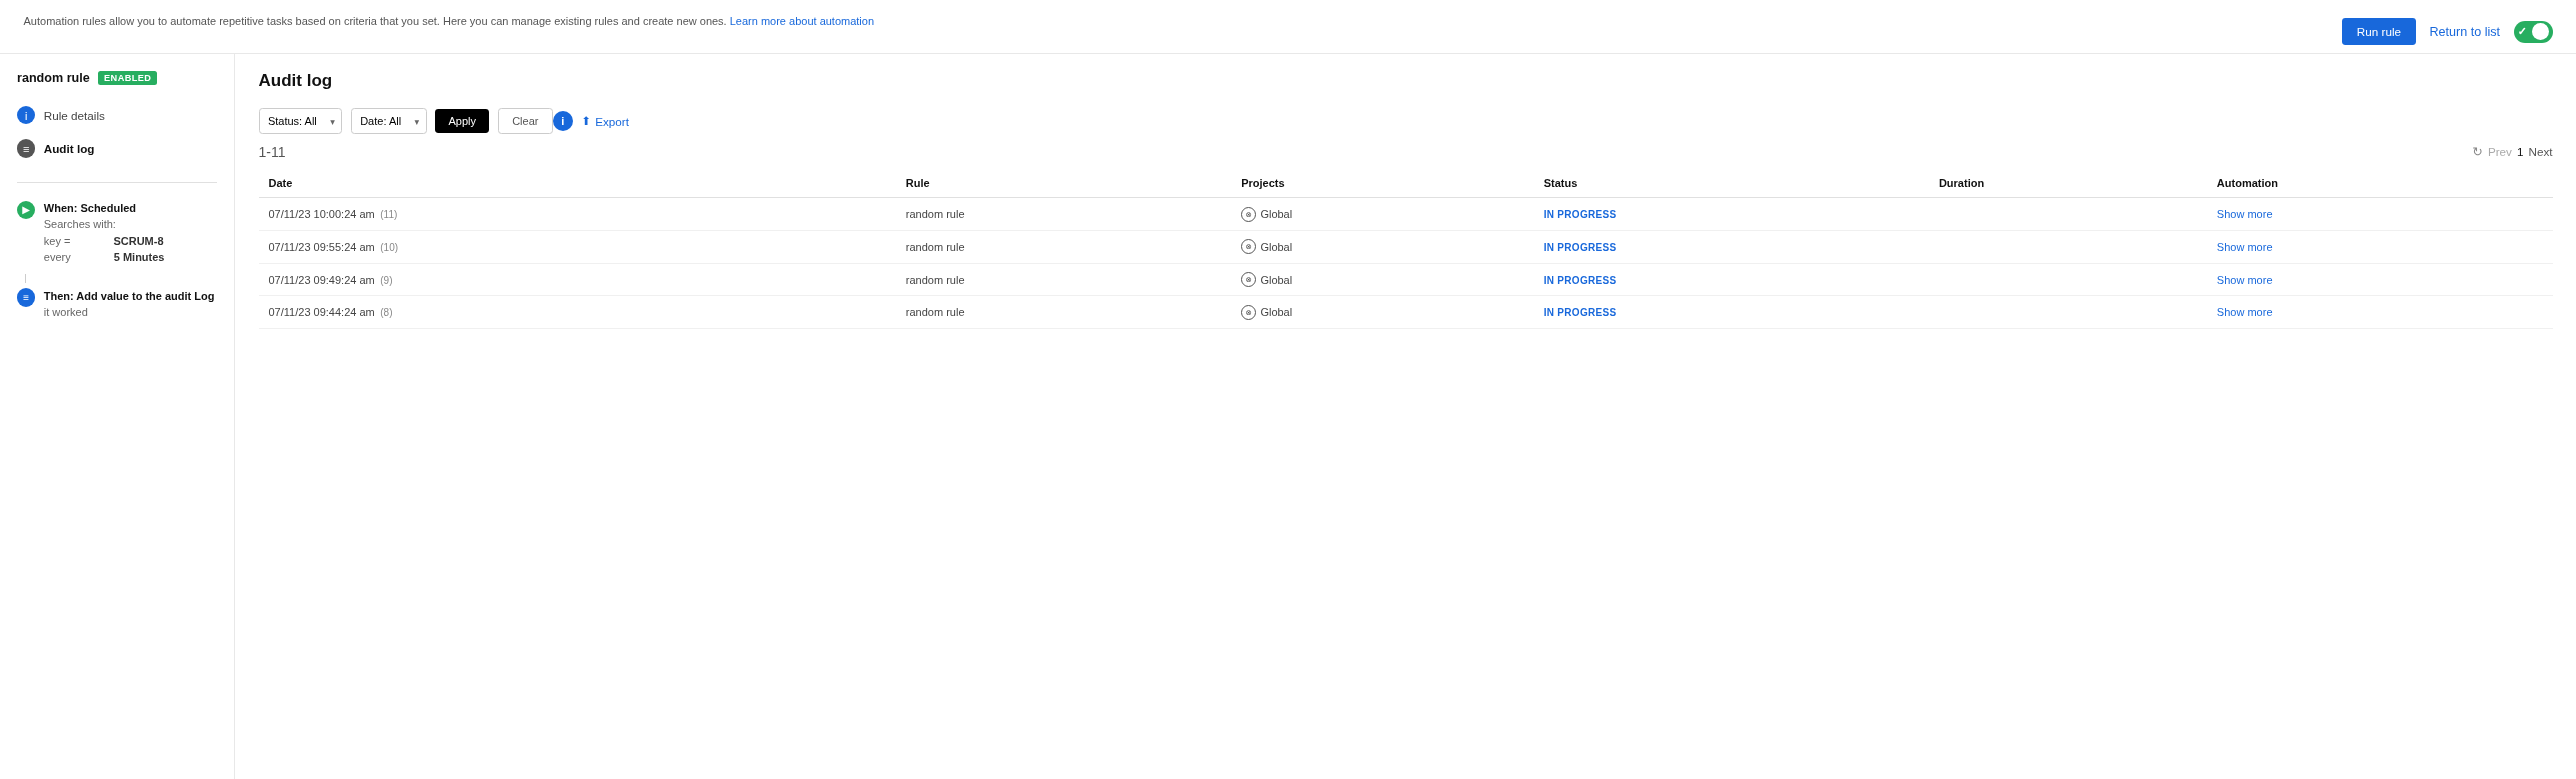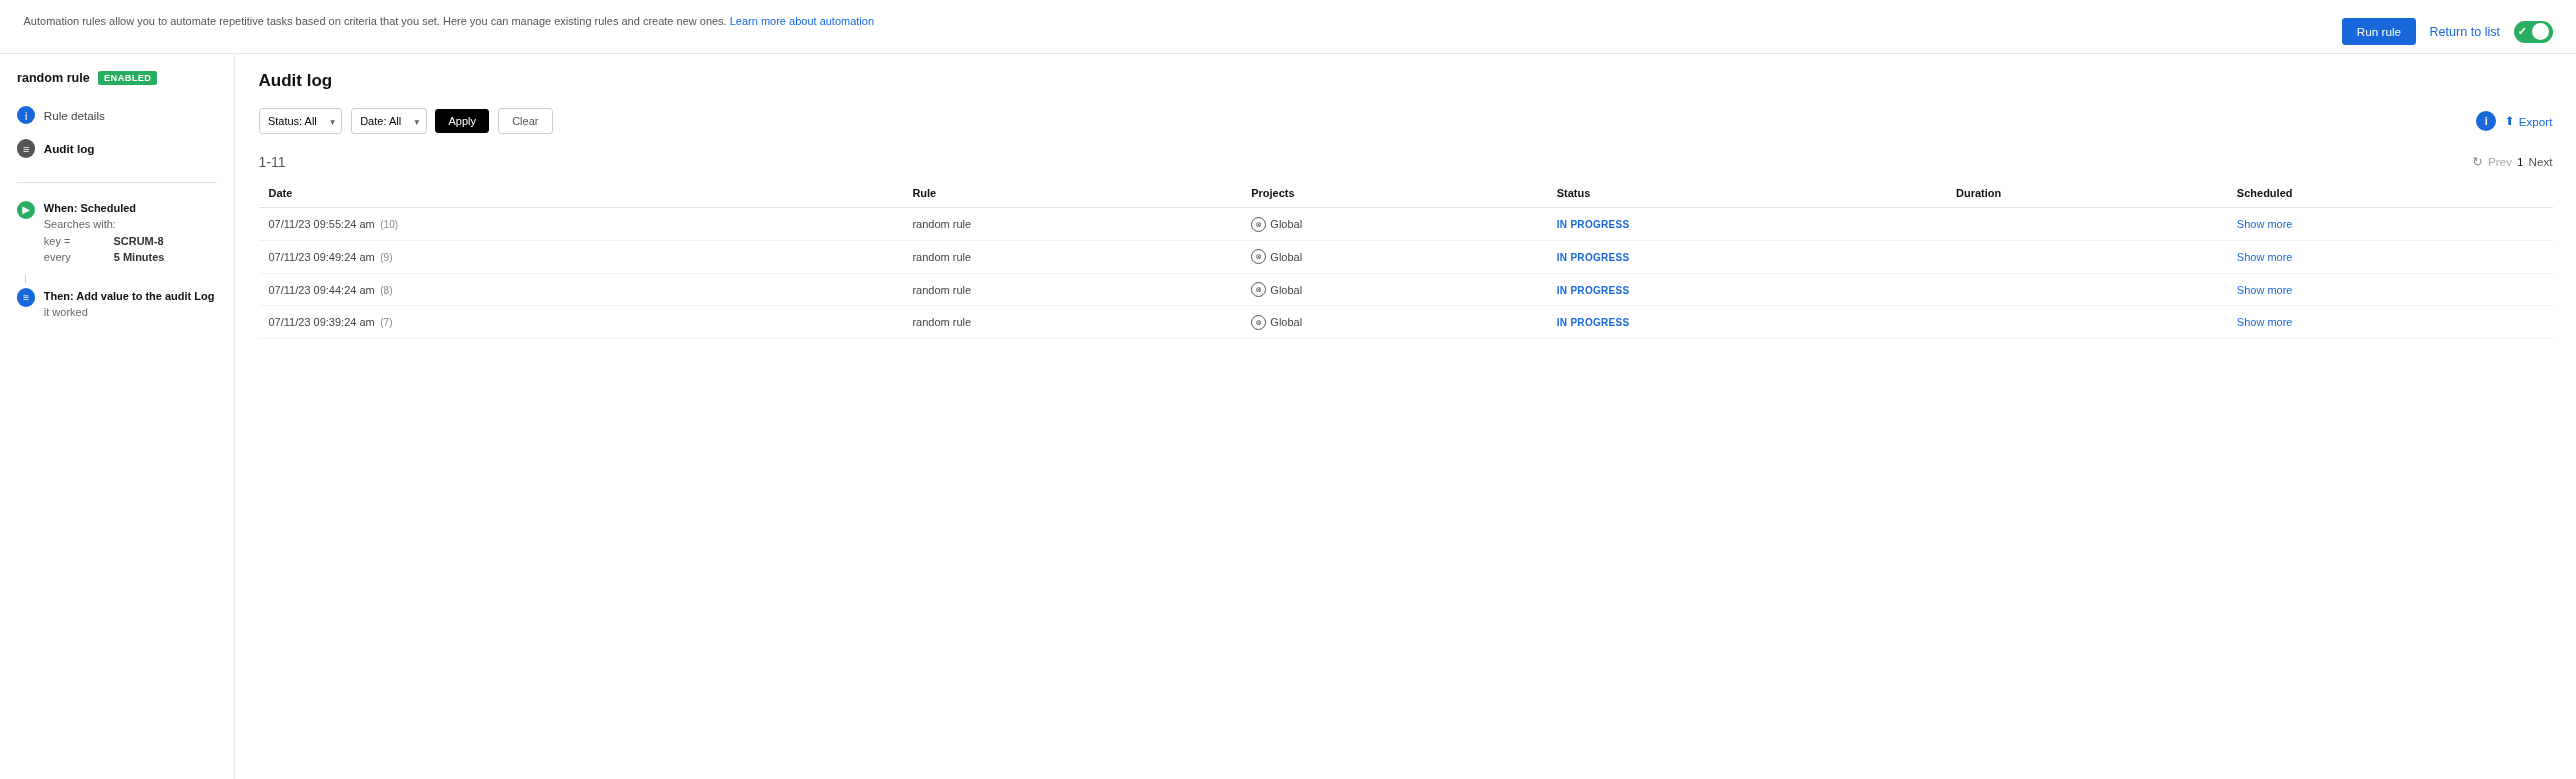--- a/index.html
+++ b/index.html
@@ -144,21 +144,21 @@
         <div class="sidebar-section-content">
           <div class="sidebar-section-title">Then: Add value to the audit Log</div>
           <div class="sidebar-section-text">it worked</div>
         </div>
       </div>
     </div>
 
     <div class="content-area">
       <div class="audit-log-title">Audit log</div>
 
-      <div style="display:flex; align-items:center; justify-content:space-between; margin-bottom:20px;">
+      <div style="display:flex; align-items:center; justify-content:flex-start; margin-bottom:10px;">
         <div class="filter-row" style="margin-bottom:0;">
           <div class="select-wrapper">
             <select class="filter-select">
               <option>Status: All</option>
             </select>
           </div>
           <div class="select-wrapper">
             <select class="filter-select">
               <option>Date: All</option>
             </select>
@@ -186,24 +186,41 @@
       </div>
 
       <table class="audit-table">
         <thead>
           <tr>
             <th>Date</th>
             <th>Rule</th>
             <th>Projects</th>
             <th>Status</th>
             <th>Duration</th>
-            <th>Scheduled</th>
+            <th>Automation</th>
           </tr>
         </thead>
         <tbody id="audit-table-body">
+        <tr>
+      <td class="date-cell">
+        07/11/23 10:00:24 am <span class="count-badge">(11)</span>
+      </td>
+      <td>random rule</td>
+      <td>
+        <span class="global-icon">
+          <span class="globe-icon">⊗</span>
+          Global
+        </span>
+      </td>
+      <td><span class="status-inprogress">IN PROGRESS</span></td>
+      <td></td>
+      <td>
+        <button class="show-more-link">Show more</button>
+      </td>
+    </tr>
             <tr>
       <td class="date-cell">
         07/11/23 09:55:24 am <span class="count-badge">(10)</span>
       </td>
       <td>random rule</td>
       <td>
         <span class="global-icon">
           <span class="globe-icon">⊗</span>
           Global
         </span>
@@ -227,37 +244,20 @@
       </td>
       <td><span class="status-inprogress">IN PROGRESS</span></td>
       <td></td>
       <td>
         <button class="show-more-link">Show more</button>
       </td>
     </tr>
             <tr>
       <td class="date-cell">
         07/11/23 09:44:24 am <span class="count-badge">(8)</span>
-      </td>
-      <td>random rule</td>
-      <td>
-        <span class="global-icon">
-          <span class="globe-icon">⊗</span>
-          Global
-        </span>
-      </td>
-      <td><span class="status-inprogress">IN PROGRESS</span></td>
-      <td></td>
-      <td>
-        <button class="show-more-link">Show more</button>
-      </td>
-    </tr>
-            <tr>
-      <td class="date-cell">
-        07/11/23 09:39:24 am <span class="count-badge">(7)</span>
       </td>
       <td>random rule</td>
       <td>
         <span class="global-icon">
           <span class="globe-icon">⊗</span>
           Global
         </span>
       </td>
       <td><span class="status-inprogress">IN PROGRESS</span></td>
       <td></td>

